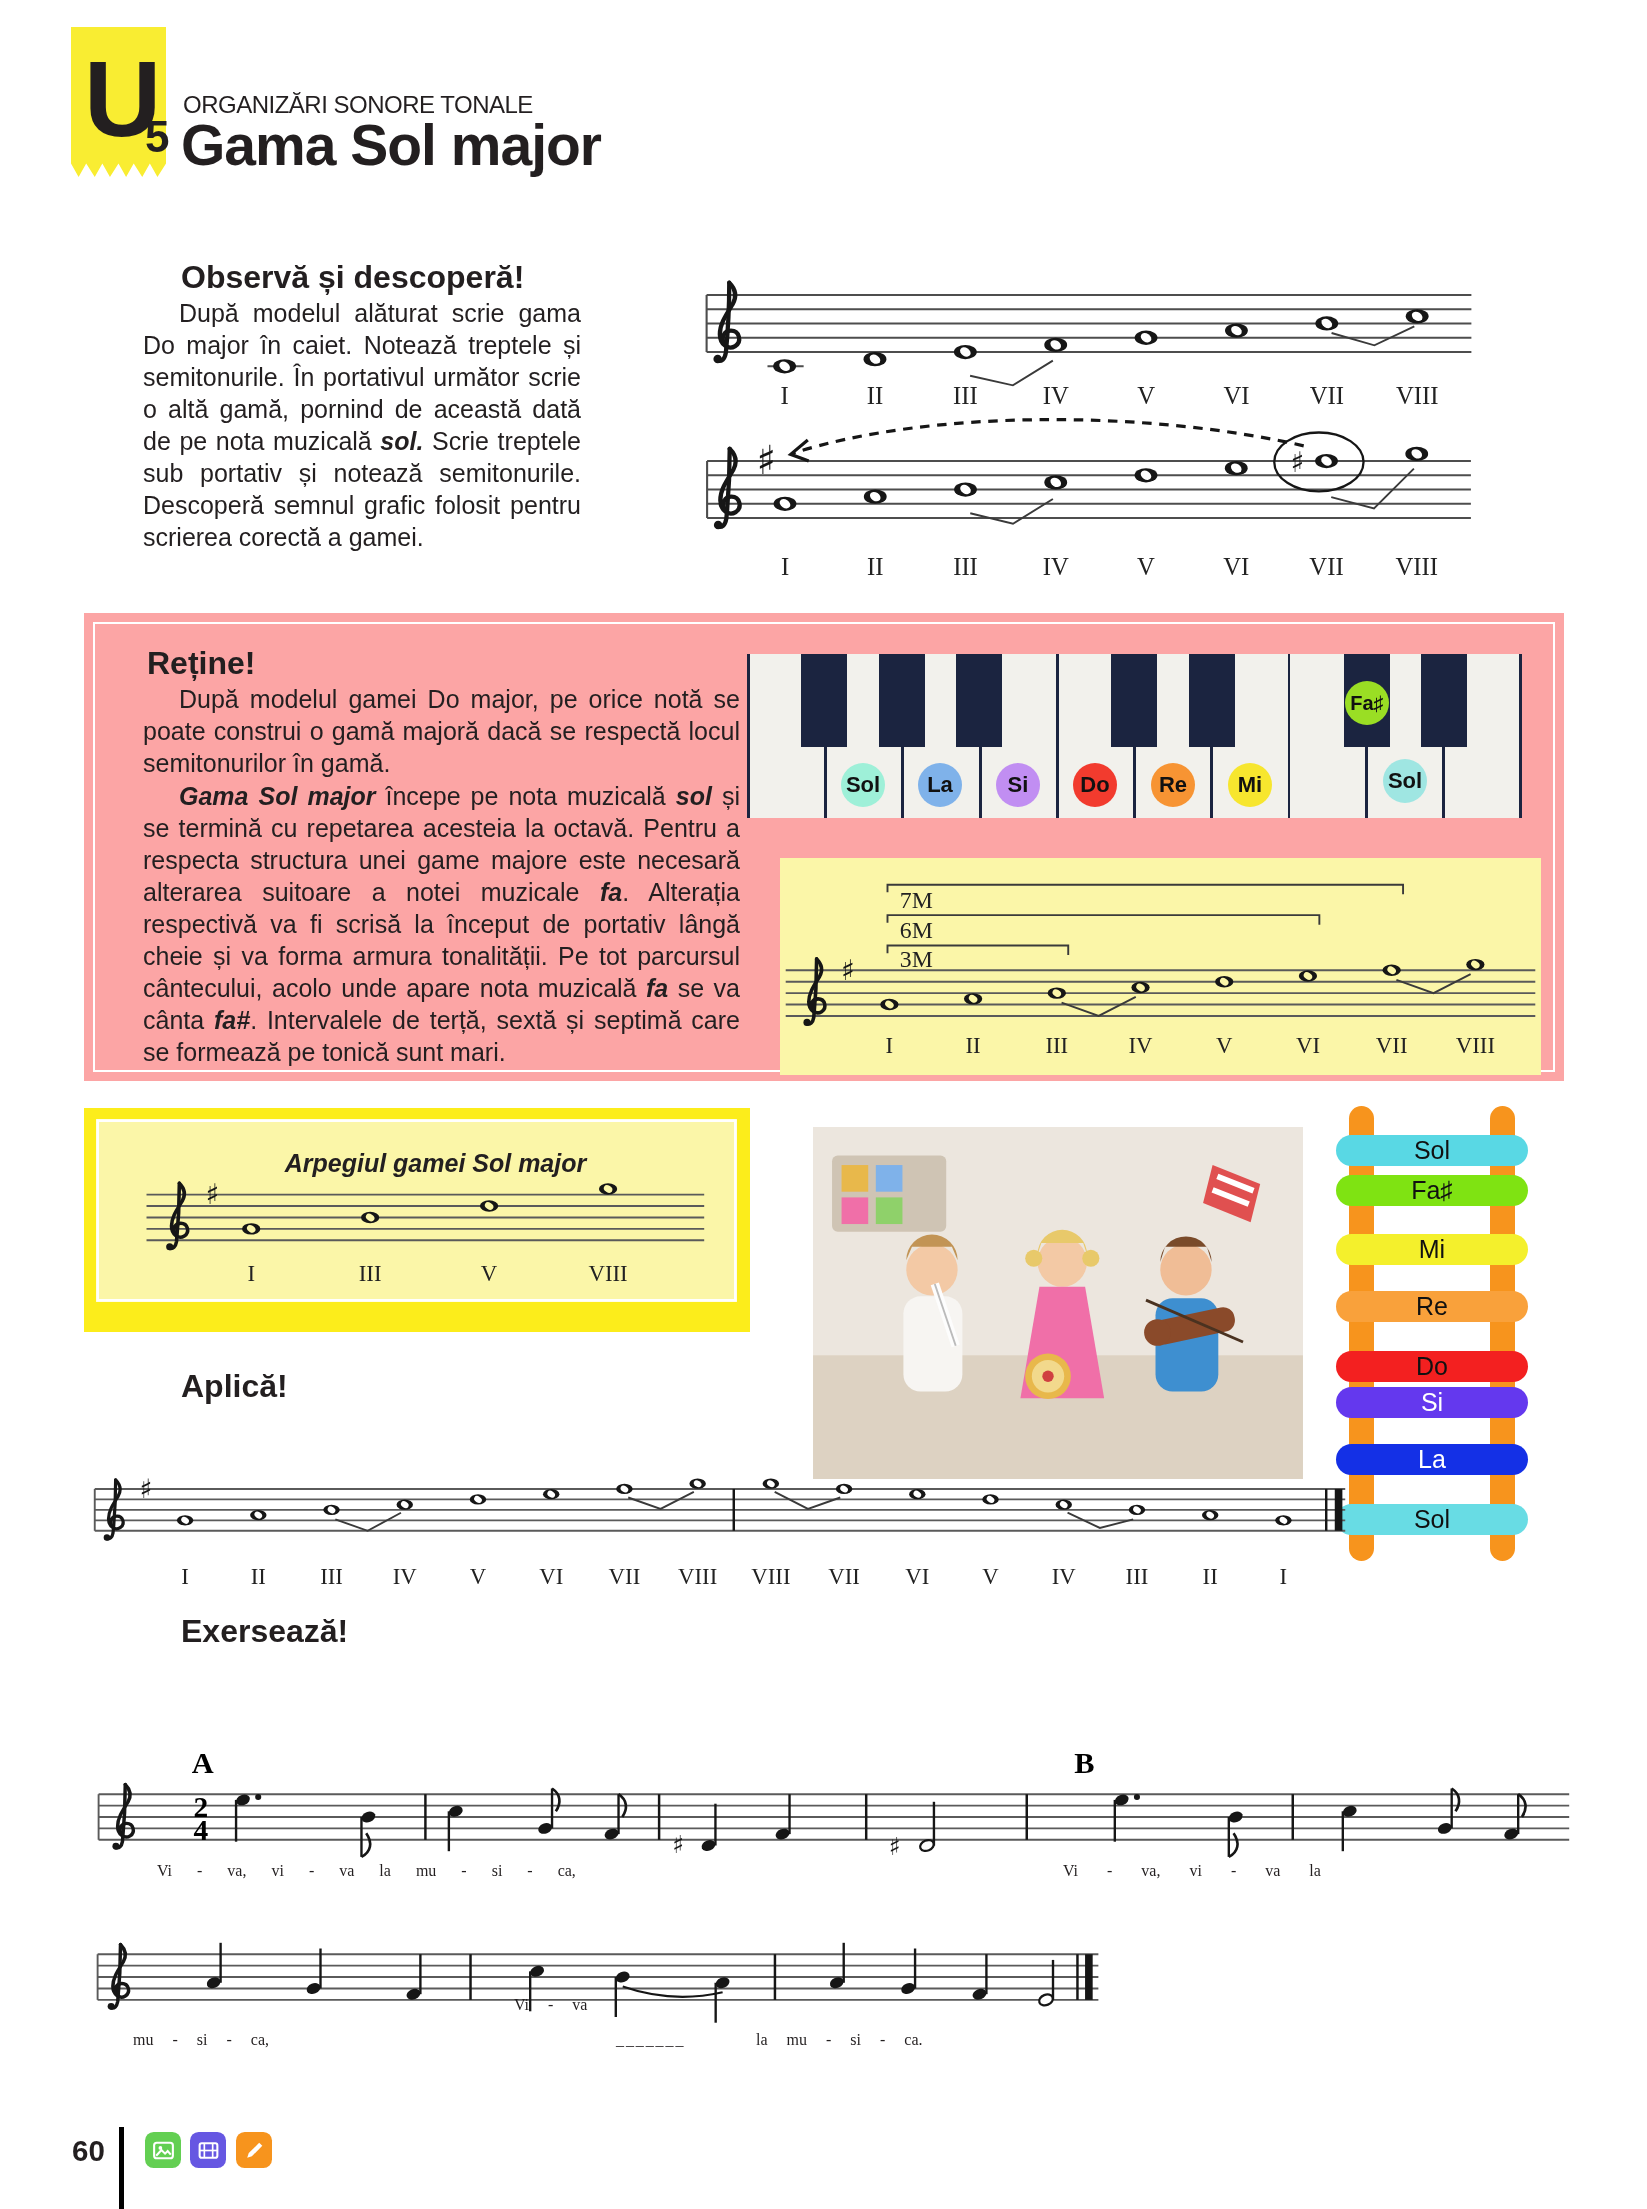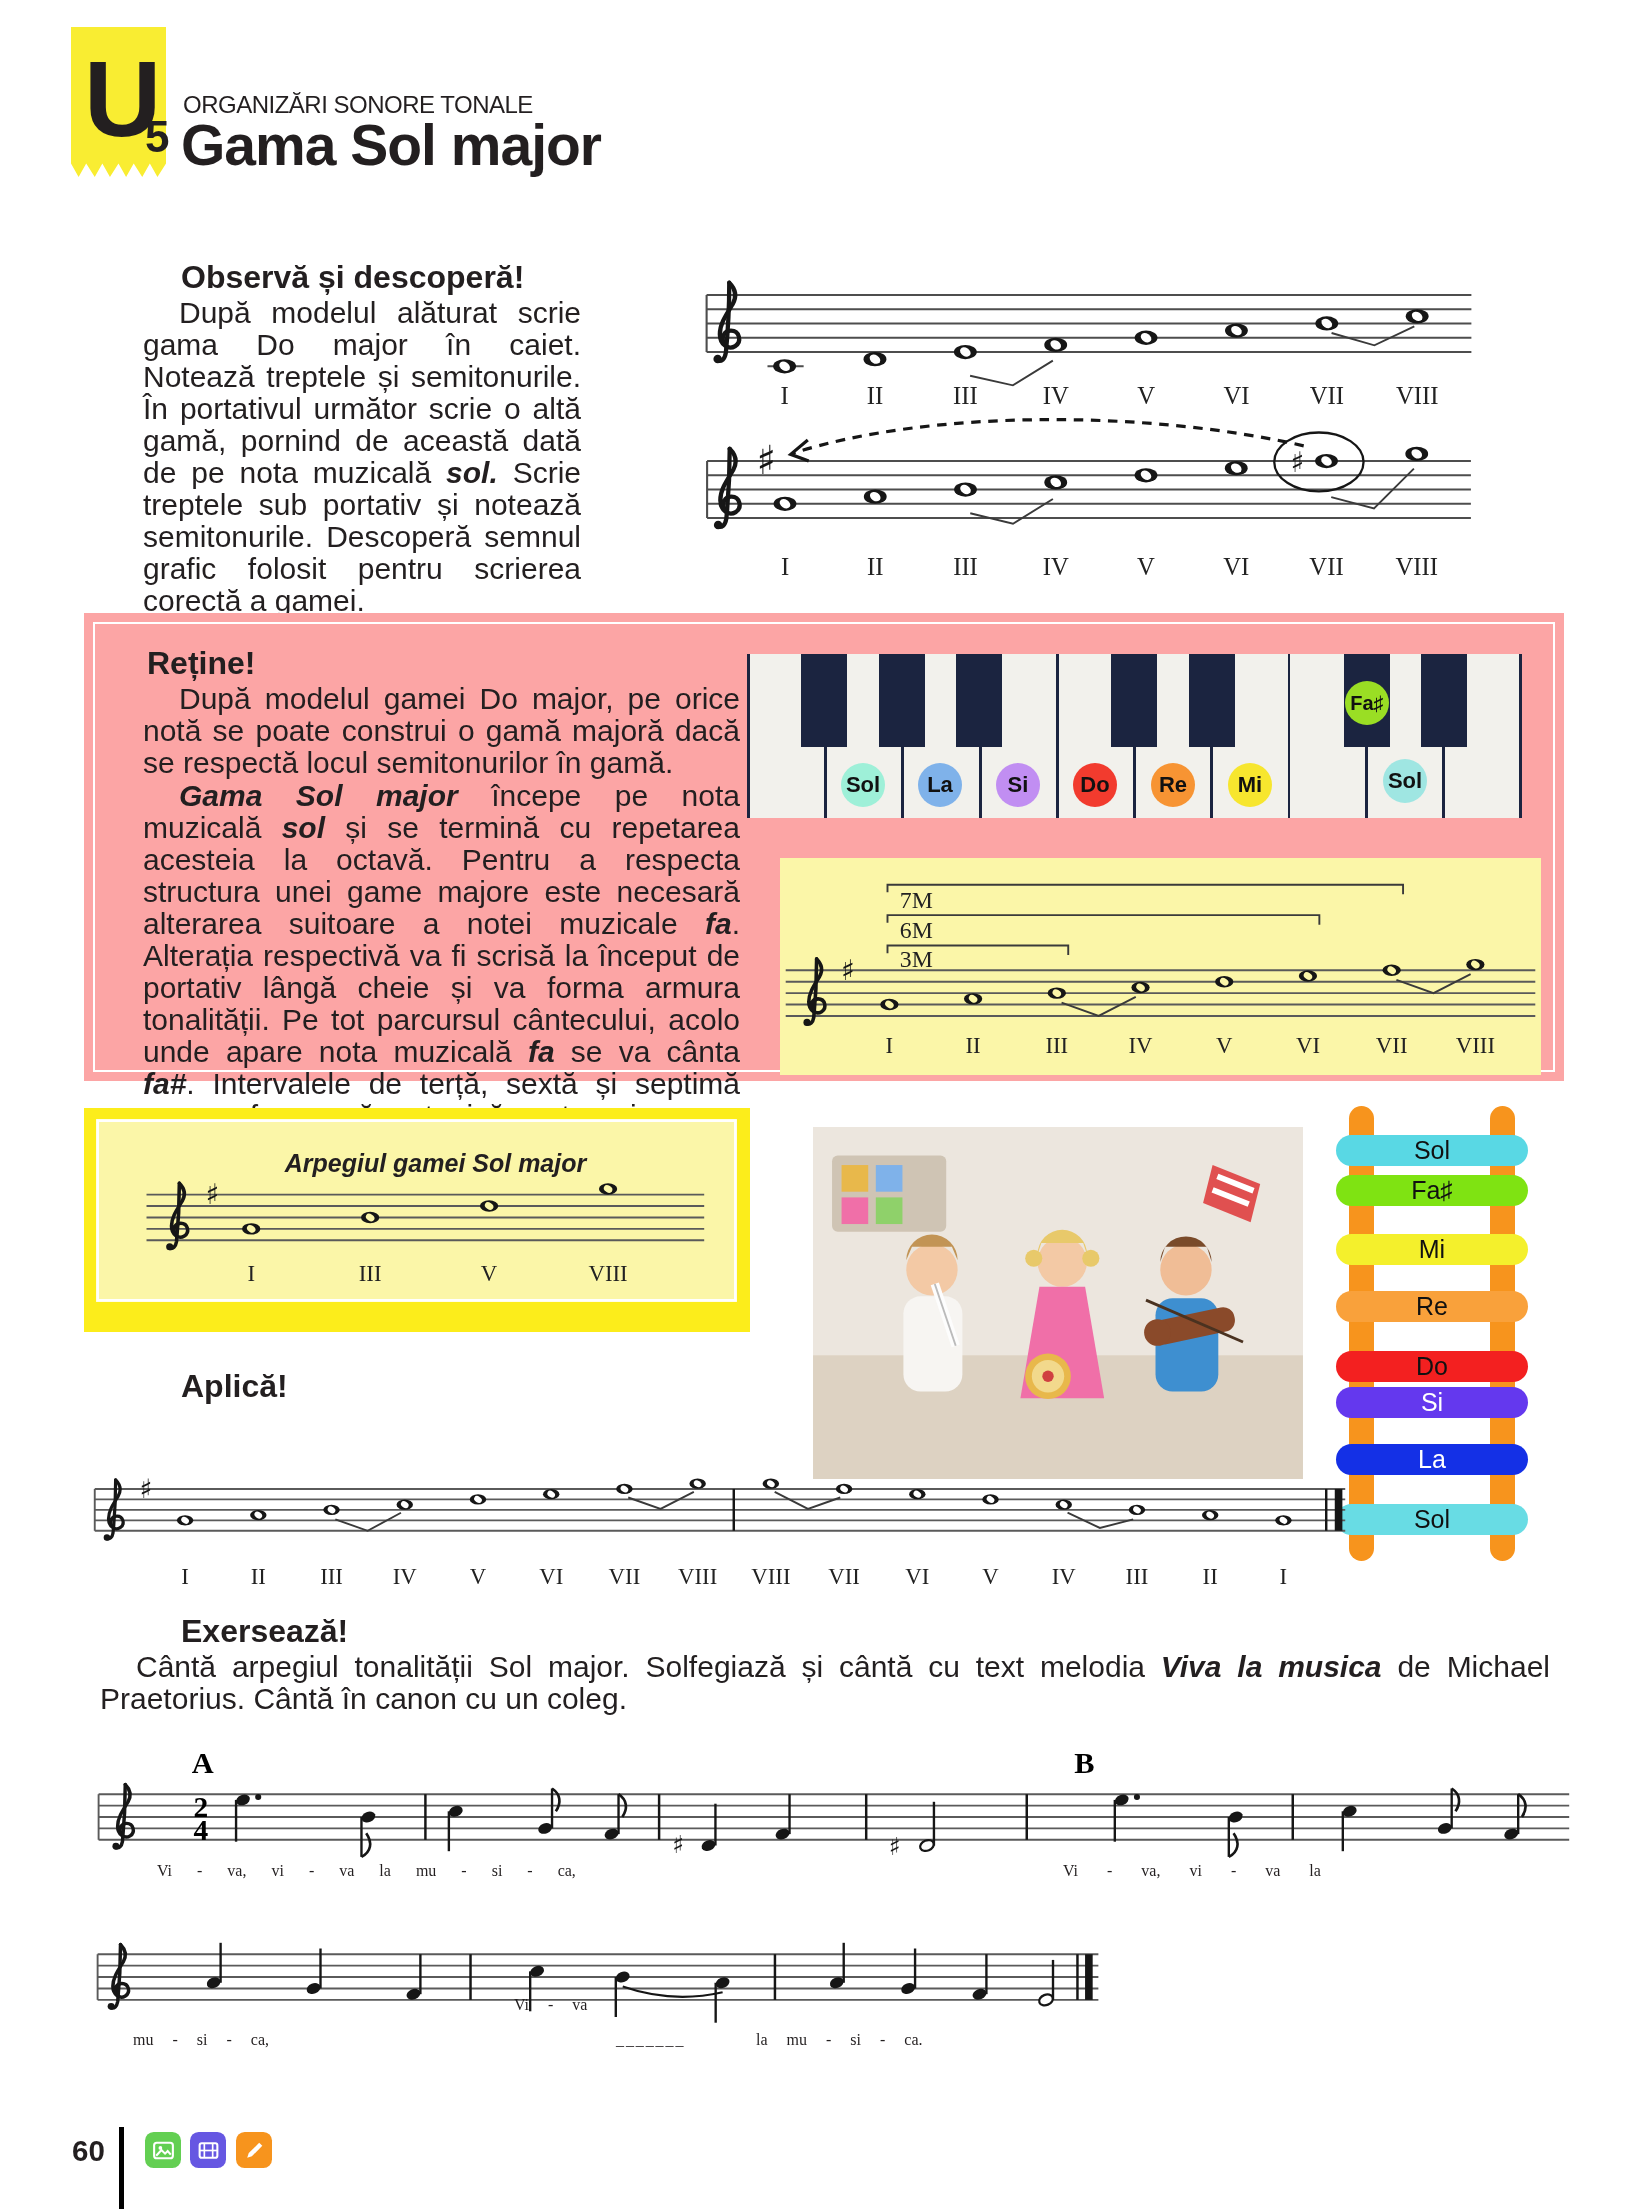--- a/index.html
+++ b/index.html
@@ -10,21 +10,21 @@
 
   
   .unit-tab{left:71px;top:27px;width:95px;height:150px;background:#f9ed32;
     clip-path:polygon(0 0,100% 0,100% 91%,91% 100%,83% 91%,75% 100%,66% 91%,58% 100%,50% 91%,41% 100%,33% 91%,25% 100%,16% 91%,8% 100%,0 91%);}
   .unit-letter{left:84px;top:46px;font-size:107px;font-weight:600;line-height:1;letter-spacing:-1.9px;}
   .unit-number{left:145px;top:112px;font-size:44px;font-weight:700;}
   .kicker{left:183px;top:91px;font-size:24px;letter-spacing:-0.5px;}
   .page-title{left:181px;top:112px;font-size:57px;font-weight:700;letter-spacing:-1px;}
 
   .h-sec{font-size:32px;font-weight:700;}
-  .body-text{font-size:30px;line-height:32px;text-align:justify;margin:0;}
+  .body-text{font-size:25px;line-height:32px;text-align:justify;margin:0;}
   .body-text .ind{display:inline-block;width:36px;}
   .bi{font-weight:700;font-style:italic;}
   .it{font-style:italic;font-weight:700;}
 
   
   .stf line{stroke:#5a5a5a;stroke-width:2;}
   .stf-big line{stroke:#4d4d4d;stroke-width:2.2;}
   .rn{font-family:"Liberation Serif",serif;font-size:26px;fill:#222;}
   .rn-s{font-family:"Liberation Serif",serif;font-size:24px;fill:#222;}
   .sharp{font-family:"DejaVu Sans",sans-serif;fill:#161616;}
@@ -384,21 +384,20 @@
       <text class="rn-s" x="870" y="125" text-anchor="middle">VI</text>
       <text class="rn-s" x="947" y="125" text-anchor="middle">V</text>
       <text class="rn-s" x="1024" y="125" text-anchor="middle">IV</text>
       <text class="rn-s" x="1101" y="125" text-anchor="middle">III</text>
       <text class="rn-s" x="1178" y="125" text-anchor="middle">II</text>
       <text class="rn-s" x="1255" y="125" text-anchor="middle">I</text>
     </g>
   </svg>
 
   <div class="abs h-sec" style="left:181px;top:1613px;">Exersează!</div>
-  <p class="abs body-text" style="left:100px;top:1651px;width:1450px;"><span class="ind"></span><span>Cântă arpegiul tonalității Sol major. Solfegiază și cântă cu text melodia </span><b class="it">Viva la musica</b><span> de Michael Praetorius. Cântă în canon cu un coleg.</span></p>
 
   <svg class="abs" style="left:90px;top:1741px;--nb:#fff;" width="1484" height="133" viewBox="0 0 1560 140">
     <g class="stf">
       <line x1="8" y1="56" x2="1556" y2="56"></line>
         <line x1="8" y1="68" x2="1556" y2="68"></line>
       <line x1="8" y1="80" x2="1556" y2="80"></line>
         <line x1="8" y1="92" x2="1556" y2="92"></line>
       <line x1="8" y1="104" x2="1556" y2="104"></line>
       <line x1="8" y1="56" x2="8" y2="104"></line>
     </g>

